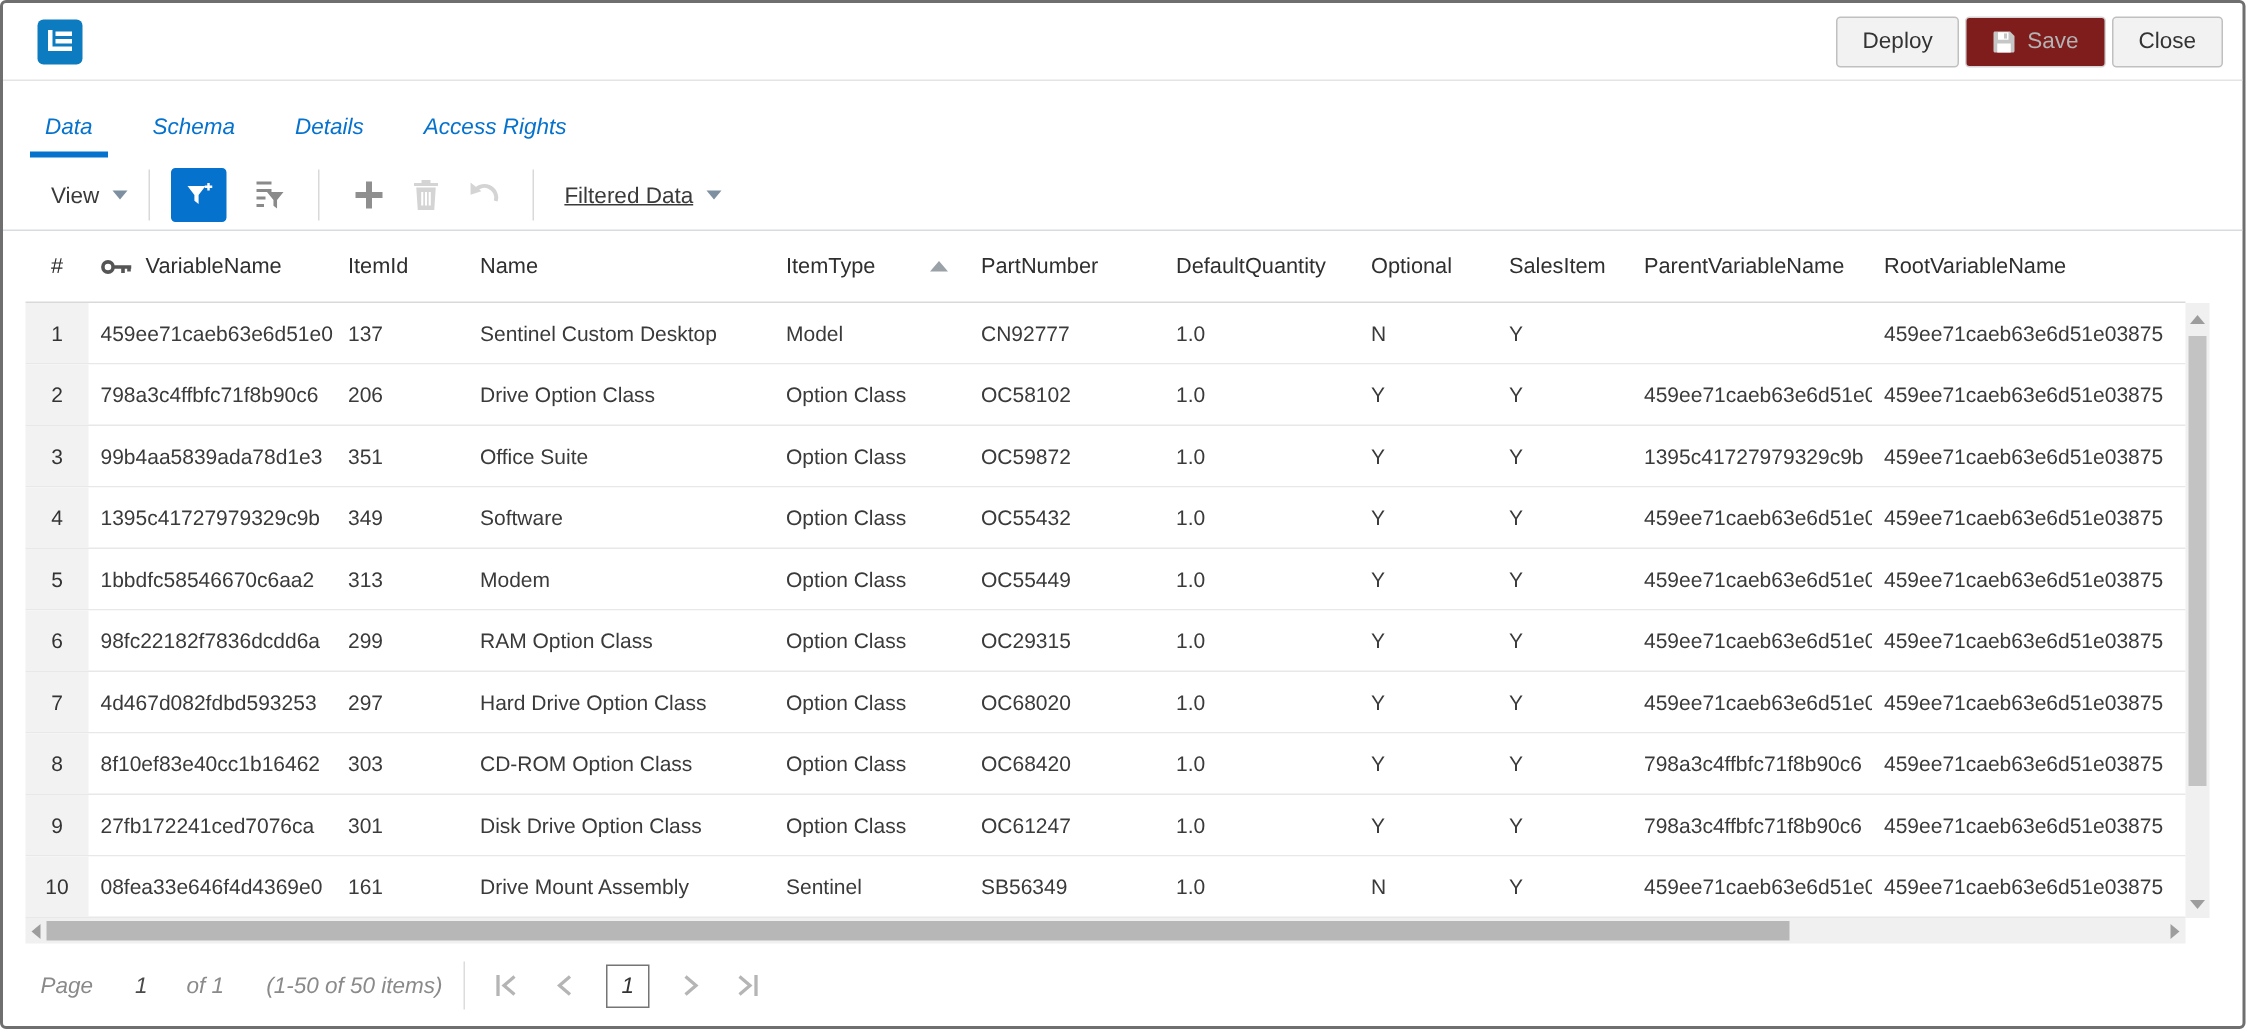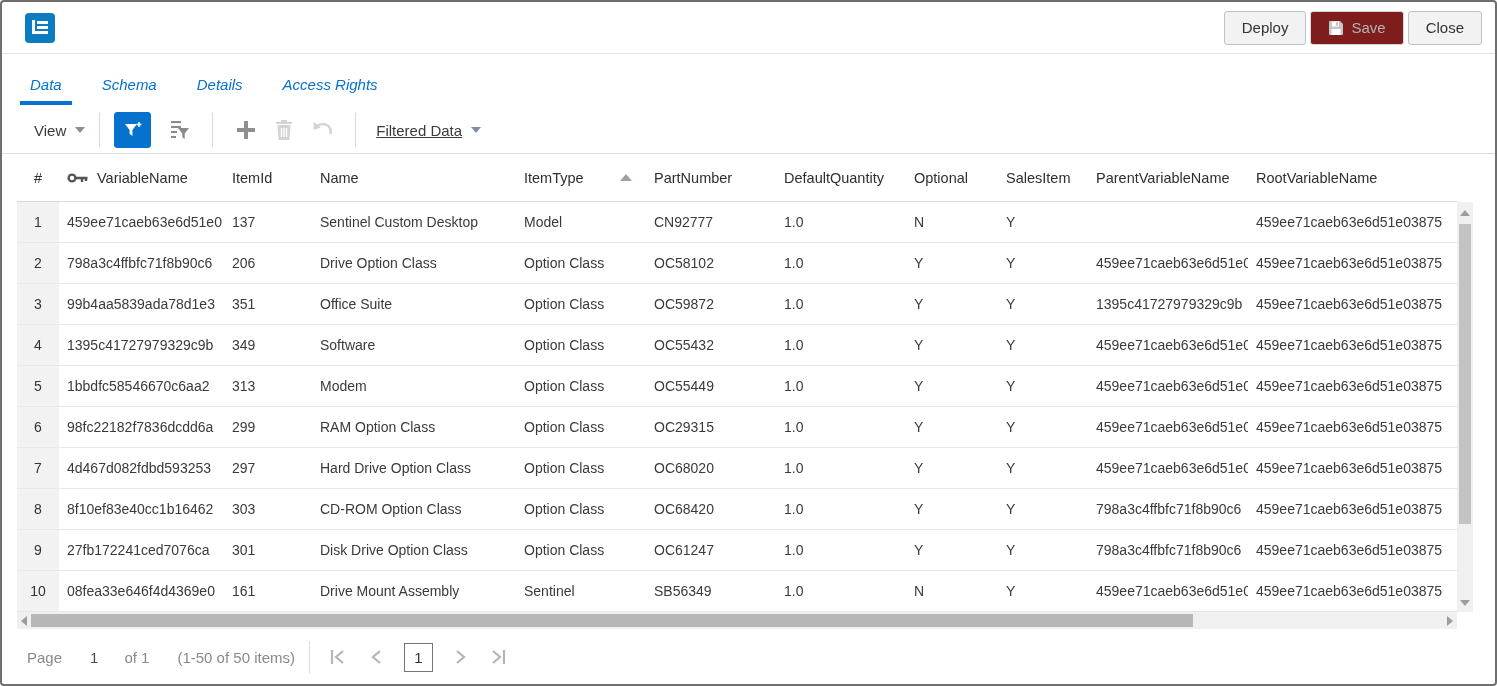--- a/index.html
+++ b/index.html
@@ -60,21 +60,21 @@
   .vscroll { position:absolute; top:48px; right:0; width:16px; height:410px; background:#f0f0f0; }
   .vthumb { position:absolute; left:2px; right:2px; top:22px; height:300px; background:#c3c3c3; }
   .varrow-up { position:absolute; top:8px; left:3px; width:0; height:0; border-left:5px solid transparent; border-right:5px solid transparent; border-bottom:6px solid #9d9d9d; }
   .varrow-dn { position:absolute; bottom:6px; left:3px; width:0; height:0; border-left:5px solid transparent; border-right:5px solid transparent; border-top:6px solid #9d9d9d; }
   .hscroll { position:relative; width:1440px; height:17px; background:#f0f0f0; }
   .hthumb { position:absolute; left:14px; top:2px; height:13px; width:1162px; background:#b7b7b7; }
   .harrow-left { position:absolute; left:4px; top:4px; width:0; height:0; border-top:5px solid transparent; border-bottom:5px solid transparent; border-right:6px solid #9d9d9d; }
   .harrow-right { position:absolute; right:4px; top:4px; width:0; height:0; border-top:5px solid transparent; border-bottom:5px solid transparent; border-left:6px solid #9d9d9d; }
 
   
-  .pagination { height:56px; display:flex; align-items:center; padding-left:25px; font-size:15px; color:#8a8a8a; }
+  .pagination { height:56px; display:flex; align-items:center; padding-left:25px; font-size:15px; color:#8a8a8a;font-style:italic; }
   .pg-num { margin:0 26px 0 28px; color:#4a4a4a; }
   .pg-of { margin-right:28px; }
   .pg-sep { width:1px; height:32px; background:#dcdcdc; margin:0 16px 0 14px; }
   .pg-nav { display:flex; align-items:center; gap:14px; }
   .pg-btn { background:none; border:none; cursor:pointer; display:flex; align-items:center; justify-content:center; width:24px; height:24px; }
   .pg-current { width:29px; height:29px; border:1px solid #757575; display:flex; align-items:center; justify-content:center; font-size:15px; color:#333; margin:0 2px; background:#fff; }
 </style>
 </head>
 <body>
 

